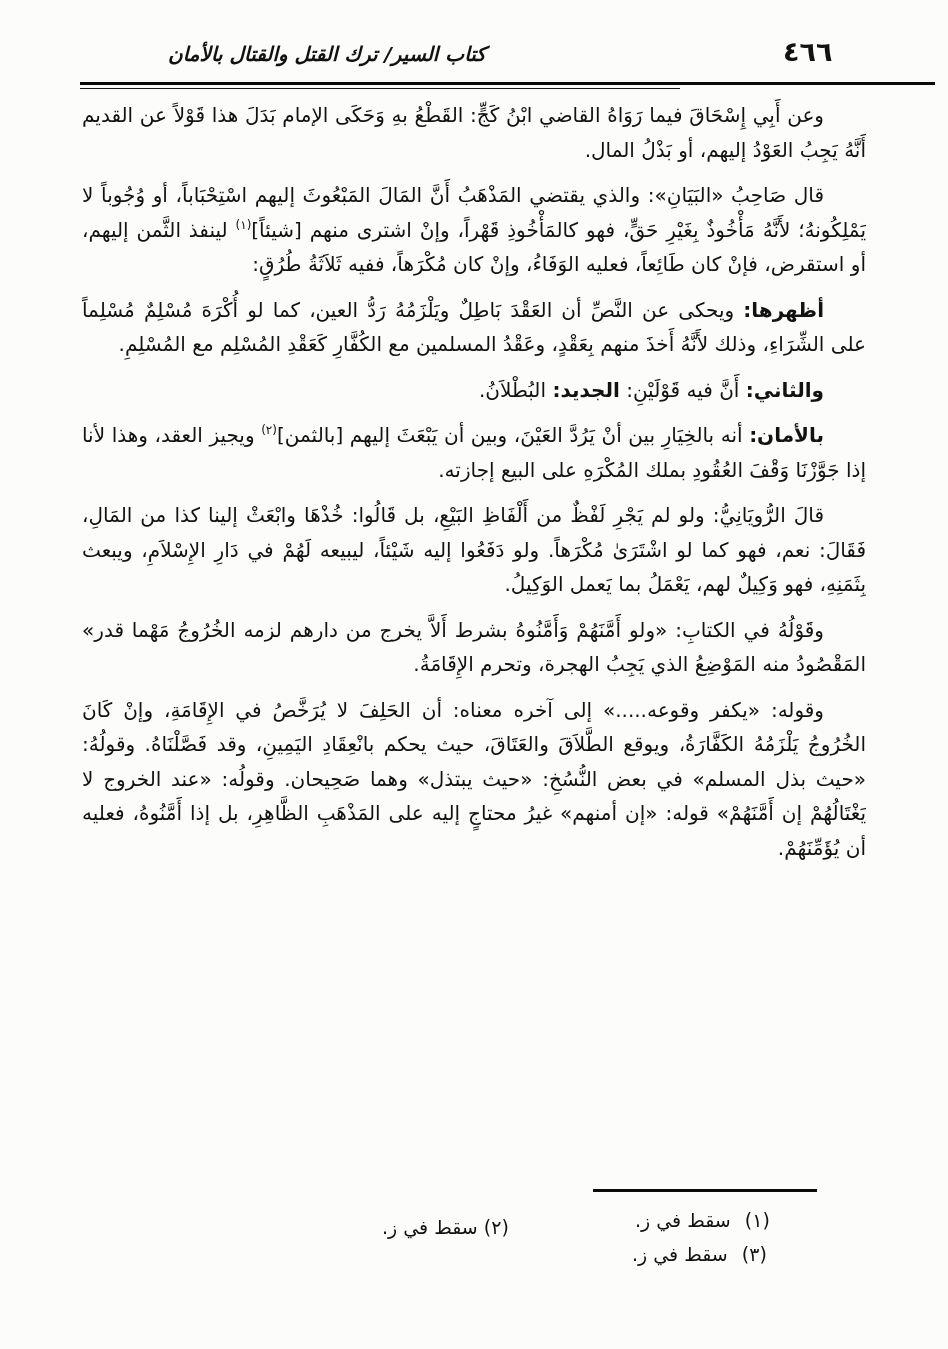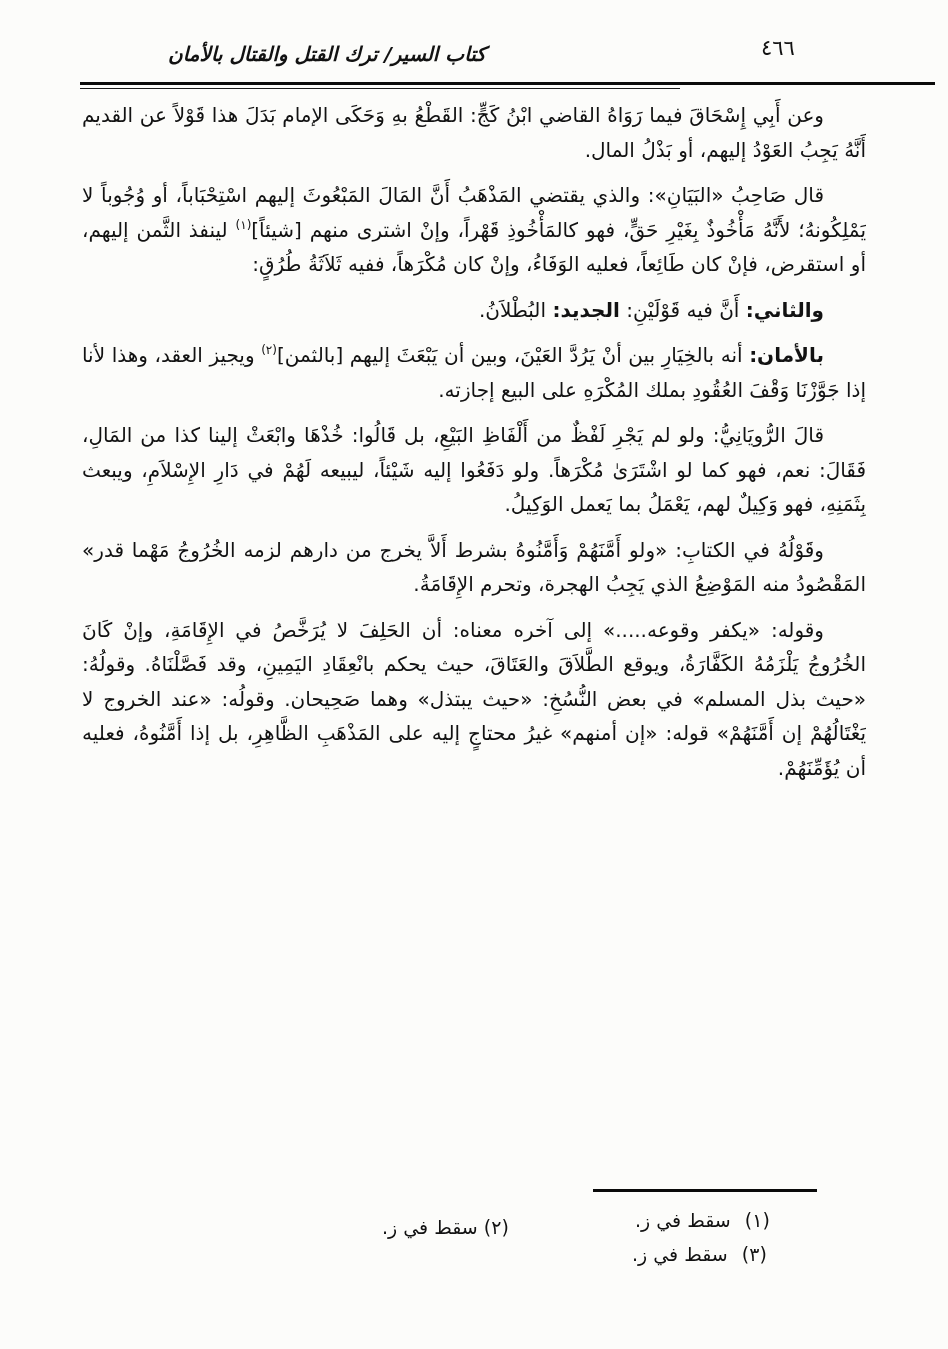--- a/index.html
+++ b/index.html
@@ -7,22 +7,22 @@
     position:relative;
     width:948px;height:1349px;
     background:#fcfcfa;
     font-family:"DejaVu Sans", sans-serif;
     color:#121212;
     direction:rtl;
     overflow:hidden;
     box-sizing:border-box;
   }
   .page-number{
-    position:absolute;top:36px;left:761px;
-    font-size:21px;font-weight:normal;
+    position:absolute;top:36px;left:783px;
+    font-size:27px;font-weight:bold;
     direction:rtl;
   }
   .header-title{
     position:absolute;top:42px;left:168px;
     font-size:20px;font-weight:bold;
     white-space:nowrap;
     direction:rtl;
     font-style:italic;
   }
   .rule-thick{
@@ -72,20 +72,21 @@
   <div class="page-number">٤٦٦</div>
 
   <div class="header-title">كتاب السير/ ترك القتل والقتال بالأمان</div>
 
   <div class="rule-thick"></div>
   <div class="rule-thin"></div>
 
   <div class="body-col" id="page-body">
       <p class="para"><span>وعن أَبِي إِسْحَاقَ فيما رَوَاهُ القاضي ابْنُ كَجٍّ: القَطْعُ بهِ وَحَكَى الإمام بَدَلَ هذا قَوْلاً عن القديم أَنَّهُ يَجِبُ العَوْدُ إليهم، أو بَذْلُ المال.</span></p>
       <p class="para"><span>قال صَاحِبُ «البَيَانِ»: والذي يقتضي المَذْهَبُ أَنَّ المَالَ المَبْعُوثَ إليهم اسْتِحْبَاباً، أو وُجُوباً لا يَمْلِكُونهُ؛ لأَنَّهُ مَأْخُوذٌ بِغَيْرِ حَقٍّ، فهو كالمَأْخُوذِ قَهْراً، وإنْ اشترى منهم [شيئاً]</span><sup class="fn-ref">(١)</sup><span> لينفذ الثَّمن إليهم، أو استقرض، فإنْ كان طَائِعاً، فعليه الوَفَاءُ، وإنْ كان مُكْرَهاً، ففيه ثَلاَثَةُ طُرُقٍ:</span></p>
+      <p class="para"><span class="bold">أظهرها:</span><span> ويحكى عن النَّصِّ أن العَقْدَ بَاطِلٌ ويَلْزَمُهُ رَدُّ العين، كما لو أُكْرَهَ مُسْلِمٌ مُسْلِماً على الشِّرَاءِ، وذلك لأَنَّهُ أَخذَ منهم بِعَقْدٍ، وعَقْدُ المسلمين مع الكُفَّارِ كَعَقْدِ المُسْلِم مع المُسْلِمِ.</span></p>
       <p class="para"><span class="bold">والثاني:</span><span> أَنَّ فيه قَوْلَيْنِ: </span><span class="bold">الجديد:</span><span> البُطْلاَنُ.</span></p>
       <p class="para"><span class="bold">بالأمان:</span><span> أنه بالخِيَارِ بين أنْ يَرُدَّ العَيْنَ، وبين أن يَبْعَثَ إليهم [بالثمن]</span><sup class="fn-ref">(٢)</sup><span> ويجيز العقد، وهذا لأنا إذا جَوَّزْنَا وَقْفَ العُقُودِ بملك المُكْرَهِ على البيع إجازته.</span></p>
       <p class="para"><span>قالَ الرُّويَانِيُّ: ولو لم يَجْرِ لَفْظٌ من أَلْفَاظِ البَيْعِ، بل قَالُوا: خُذْهَا وابْعَثْ إلينا كذا من المَالِ، فَقَالَ: نعم، فهو كما لو اشْتَرَىٰ مُكْرَهاً. ولو دَفَعُوا إليه شَيْئاً، ليبيعه لَهُمْ في دَارِ الإِسْلاَمِ، ويبعث بِثَمَنِهِ، فهو وَكِيلٌ لهم، يَعْمَلُ بما يَعمل الوَكِيلُ.</span></p>
       <p class="para"><span>وقَوْلُهُ في الكتابِ: «ولو أَمَّنَهُمْ وَأَمَّنُوهُ بشرط أَلاَّ يخرج من دارهم لزمه الخُرُوجُ مَهْما قدر» المَقْصُودُ منه المَوْضِعُ الذي يَجِبُ الهجرة، وتحرم الإِقَامَةُ.</span></p>
       <p class="para"><span>وقوله: «يكفر وقوعه.....» إلى آخره معناه: أن الحَلِفَ لا يُرَخَّصُ في الإِقَامَةِ، وإنْ كَانَ الخُرُوجُ يَلْزَمُهُ الكَفَّارَةُ، ويوقع الطَّلاَقَ والعَتَاقَ، حيث يحكم بانْعِقَادِ اليَمِينِ، وقد فَصَّلْنَاهُ. وقولُهُ: «حيث بذل المسلم» في بعض النُّسُخِ: «حيث يبتذل» وهما صَحِيحان. وقولُه: «عند الخروج لا يَغْتَالُهُمْ إن أَمَّنَهُمْ» قوله: «إن أمنهم» غيرُ محتاجٍ إليه على المَذْهَبِ الظَّاهِرِ، بل إذا أَمَّنُوهُ، فعليه أن يُؤَمِّنَهُمْ.</span></p>
     </div>
 
   <div class="fn-rule"></div>
 
   <div class="footnote" id="fn-1">

